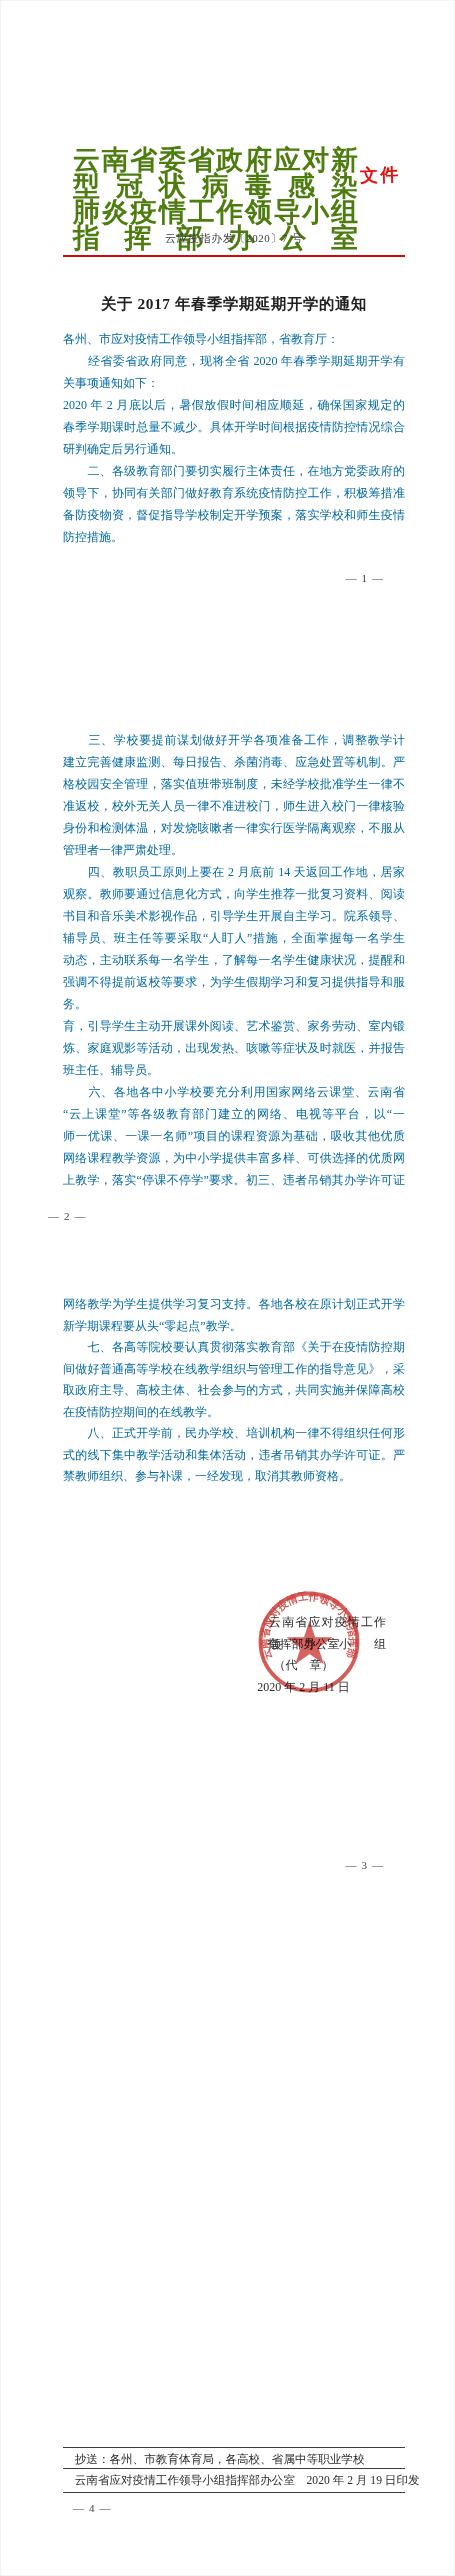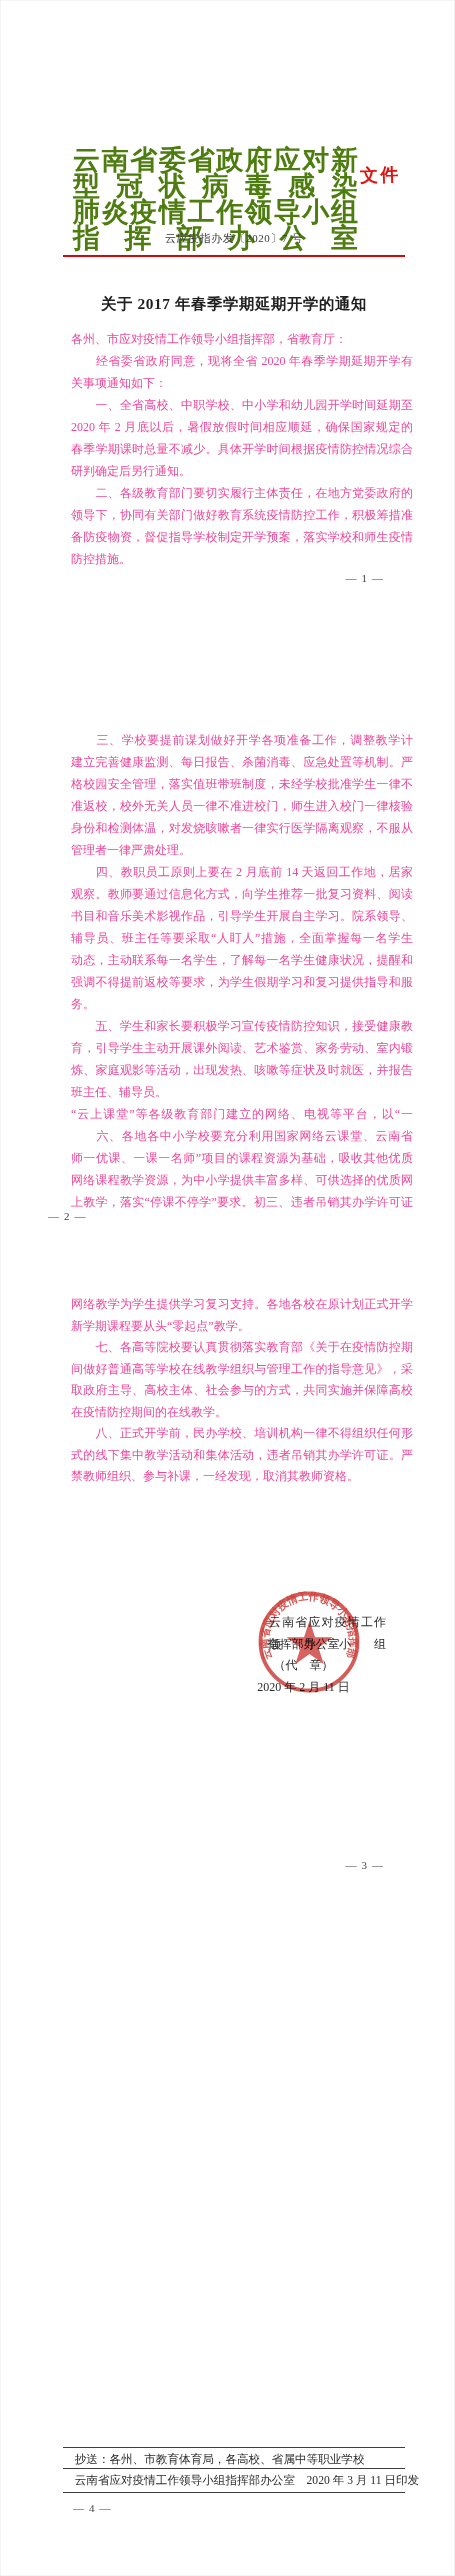--- a/index.html
+++ b/index.html
@@ -30,21 +30,21 @@
   .red-rule { position: absolute; left: 63px; top: 255px; width: 342px; height: 1.7px; background: #cf0a0a; }
   
   .doc-title {
     position: absolute; left: 63px; top: 294px; width: 342px; margin: 0;
     text-align: center; font-size: 15.4px; font-weight: bold; color: #1f1f1f;
     letter-spacing: 0.6px;
   }
   
   .body-block {
     position: absolute; left: 63px; width: 342px;
-    font-size: 12px; color: #ec4899; margin-left: 8px;
+    font-size: 12px; color: #0369a1;
   }
   .body-block .ln { height: 22px; line-height: 22px; text-align: justify; text-align-last: justify; overflow: hidden; }
   .body-block.tight .ln { height: 21.5px; line-height: 21.5px; }
   .body-block .ln.end { text-align-last: left; }
   #p1-body { top: 328px; }
   #p2-body { top: 729px; }
   #p3-body { top: 1294px; }
   
   .page-num {
     position: absolute; font-size: 11px; color: #444; letter-spacing: 1.1px;
@@ -89,21 +89,20 @@
 
   <div class="doc-number">云应疫指办发〔2020〕7 号</div>
   <div class="red-rule"></div>
 
   <h1 class="doc-title">关于 2017 年春季学期延期开学的通知</h1>
 
   <div class="body-block" id="p1-body">
       <div class="ln end">各州、市应对疫情工作领导小组指挥部，省教育厅：</div>
       <div class="ln">　　经省委省政府同意，现将全省 2020 年春季学期延期开学有</div>
       <div class="ln end">关事项通知如下：</div>
-      <div class="ln">　　一、全省高校、中职学校、中小学和幼儿园开学时间延期至</div>
       <div class="ln">2020 年 2 月底以后，暑假放假时间相应顺延，确保国家规定的</div>
       <div class="ln">春季学期课时总量不减少。具体开学时间根据疫情防控情况综合</div>
       <div class="ln end">研判确定后另行通知。</div>
       <div class="ln">　　二、各级教育部门要切实履行主体责任，在地方党委政府的</div>
       <div class="ln">领导下，协同有关部门做好教育系统疫情防控工作，积极筹措准</div>
       <div class="ln">备防疫物资，督促指导学校制定开学预案，落实学校和师生疫情</div>
       <div class="ln end">防控措施。</div>
     </div>
   <div class="page-num" id="pn1">— 1 —</div>
 
@@ -114,26 +113,25 @@
       <div class="ln">准返校，校外无关人员一律不准进校门，师生进入校门一律核验</div>
       <div class="ln">身份和检测体温，对发烧咳嗽者一律实行医学隔离观察，不服从</div>
       <div class="ln end">管理者一律严肃处理。</div>
       <div class="ln">　　四、教职员工原则上要在 2 月底前 14 天返回工作地，居家</div>
       <div class="ln">观察。教师要通过信息化方式，向学生推荐一批复习资料、阅读</div>
       <div class="ln">书目和音乐美术影视作品，引导学生开展自主学习。院系领导、</div>
       <div class="ln">辅导员、班主任等要采取“人盯人”措施，全面掌握每一名学生</div>
       <div class="ln">动态，主动联系每一名学生，了解每一名学生健康状况，提醒和</div>
       <div class="ln">强调不得提前返校等要求，为学生假期学习和复习提供指导和服</div>
       <div class="ln end">务。</div>
-      <div class="ln">　　五、学生和家长要积极学习宣传疫情防控知识，接受健康教</div>
       <div class="ln">育，引导学生主动开展课外阅读、艺术鉴赏、家务劳动、室内锻</div>
       <div class="ln">炼、家庭观影等活动，出现发热、咳嗽等症状及时就医，并报告</div>
       <div class="ln end">班主任、辅导员。</div>
+      <div class="ln">　　六、各地各中小学校要充分利用国家网络云课堂、云南省</div>
       <div class="ln">“云上课堂”等各级教育部门建立的网络、电视等平台，以“一</div>
-      <div class="ln">　　六、各地各中小学校要充分利用国家网络云课堂、云南省</div>
       <div class="ln">师一优课、一课一名师”项目的课程资源为基础，吸收其他优质</div>
       <div class="ln">网络课程教学资源，为中小学提供丰富多样、可供选择的优质网</div>
       <div class="ln">上教学，落实“停课不停学”要求。初三、违者吊销其办学许可证</div>
     </div>
   <div class="page-num" id="pn2">— 2 —</div>
 
   <div class="body-block tight" id="p3-body">
       <div class="ln">网络教学为学生提供学习复习支持。各地各校在原计划正式开学</div>
       <div class="ln end">新学期课程要从头“零起点”教学。</div>
       <div class="ln">　　七、各高等院校要认真贯彻落实教育部《关于在疫情防控期</div>
@@ -161,18 +159,18 @@
     <text font-size="19.5" fill="#c9302b" opacity="0.88" font-weight="bold" font-family="Liberation Serif, DejaVu Serif, serif">
       <textPath href="#sealArc" startOffset="0" textLength="295" lengthAdjust="spacingAndGlyphs">云南省应对疫情工作领导小组指挥部</textPath>
     </text>
   </svg>
 
   <div class="page-num" id="pn3">— 3 —</div>
 
   <div class="foot-rule" id="fr1"></div>
   <div class="foot-line" id="foot-cc">抄送：各州、市教育体育局，各高校、省属中等职业学校</div>
   <div class="foot-rule" id="fr2"></div>
-  <div class="foot-line" id="foot-issuer">云南省应对疫情工作领导小组指挥部办公室　2020 年 3 月 11 日印发</div>
+  <div class="foot-line" id="foot-issuer">云南省应对疫情工作领导小组指挥部办公室　2020 年 2 月 19 日印发</div>
   <div class="foot-rule" id="fr3"></div>
   <div class="page-num" id="pn4">— 4 —</div>
 
 </div>
 
 
 </body></html>

